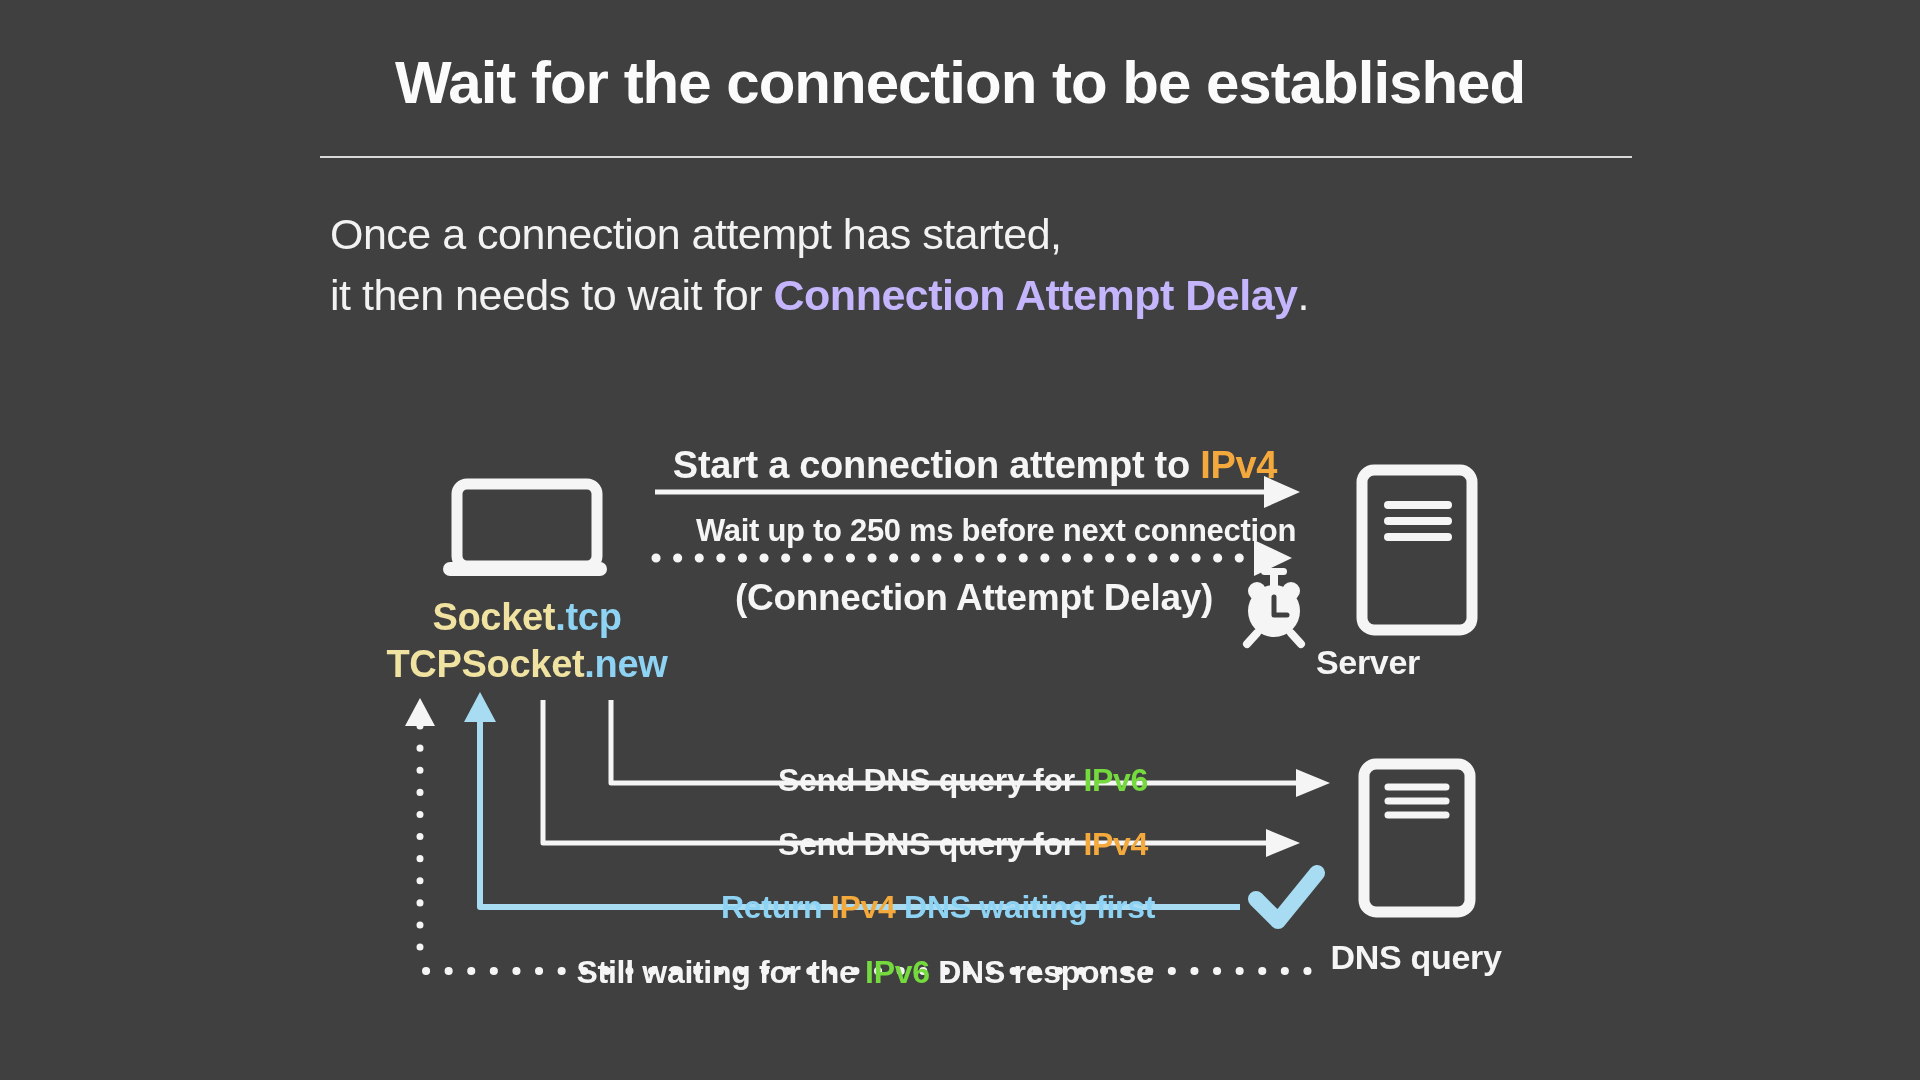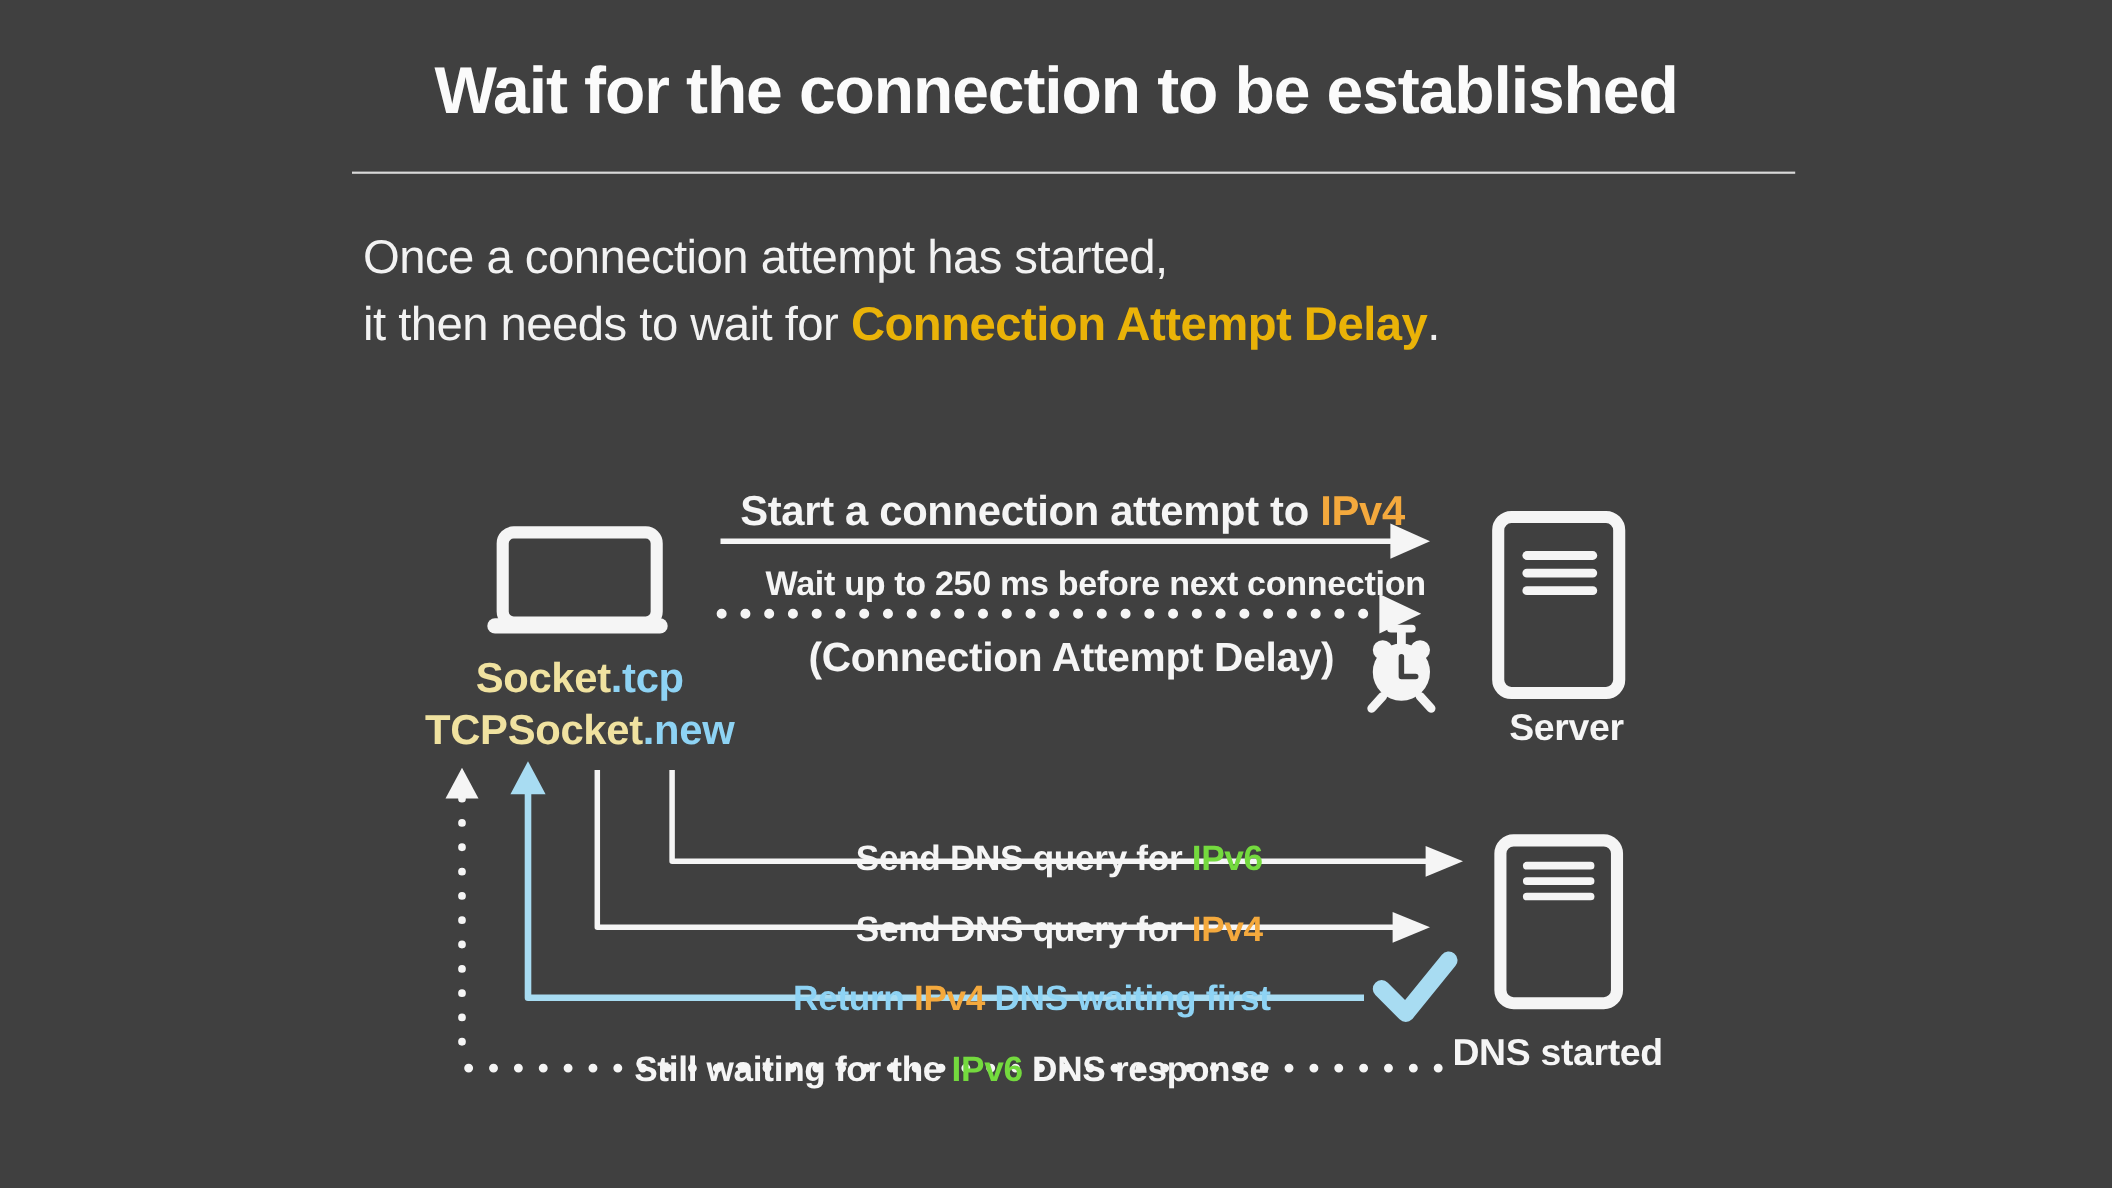--- a/index.html
+++ b/index.html
@@ -18,21 +18,21 @@
     font-size:60px;font-weight:700;letter-spacing:-1px;color:#fbfbfb;
   }
   .divider{
     position:absolute;top:156px;left:320px;width:1312px;height:2px;
     background:#d9d9d9;
   }
   .intro{
     position:absolute;top:204px;left:330px;font-size:43px;font-weight:400;
     line-height:61px;color:#f2f2f2;letter-spacing:-0.5px;
   }
-  .intro .b{font-weight:700;color:#eab308;}
+  .intro .b{font-weight:700;color:#c4b5fd;}
   .dlabel{
     position:absolute;font-weight:700;text-align:center;white-space:nowrap;
     letter-spacing:-0.3px;color:#f5f5f5;
   }
   .fs33{font-size:38px;} .fs32{font-size:32px;margin-top:28px;} .fs31{font-size:31px;}
   .fs37{font-size:37px;} .fs34{font-size:34px;}
   .c-orange{color:var(--orange);} .c-green{color:var(--green);}
   .c-blue{color:var(--blue);} .c-yellow{color:var(--yellow);}
   .c-bluetext{color:var(--blue);}
   .diagram-svg{position:absolute;left:0;top:0;}
@@ -121,25 +121,25 @@
   <div class="dlabel fs33" style="top:444px;left:655px;width:640px;"><span>Start a connection attempt to </span><span class="c-orange">IPv4</span></div>
 
   <div class="dlabel fs31" style="top:513px;left:660px;width:600px;margin-left:36px;">Wait up to 250 ms before next connection</div>
 
   <div class="dlabel fs37" style="top:577px;left:674px;width:600px;">(Connection Attempt Delay)</div>
 
   <div class="dlabel fs33" style="top:596px;left:377px;width:300px;"><span class="c-yellow">Socket</span><span class="c-blue">.tcp</span></div>
 
   <div class="dlabel fs33" style="top:643px;left:377px;width:300px;"><span class="c-yellow">TCPSocket</span><span class="c-blue">.new</span></div>
 
-  <div class="dlabel fs34" style="top:643px;left:1324px;width:200px;">Server</div>
+  <div class="dlabel fs34" style="top:643px;left:1268px;width:200px;">Server</div>
 
   <div class="dlabel fs32" style="top:734px;left:663px;width:600px;"><span>Send DNS query for </span><span class="c-green">IPv6</span></div>
 
   <div class="dlabel fs32" style="top:798px;left:663px;width:600px;"><span>Send DNS query for </span><span class="c-orange">IPv4</span></div>
 
   <div class="dlabel fs32 c-bluetext" style="top:861px;left:638px;width:600px;"><span>Return </span><span class="c-orange">IPv4</span><span> DNS waiting first</span></div>
 
   <div class="dlabel fs32" style="top:926px;left:565px;width:600px;"><span>Still waiting for the </span><span class="c-green">IPv6</span><span> DNS response</span></div>
 
-  <div class="dlabel fs34" style="top:938px;left:1306px;width:220px;">DNS started</div>
+  <div class="dlabel fs34" style="top:938px;left:1306px;width:220px;">DNS query</div>
 
 </div>
 
 </body></html>

